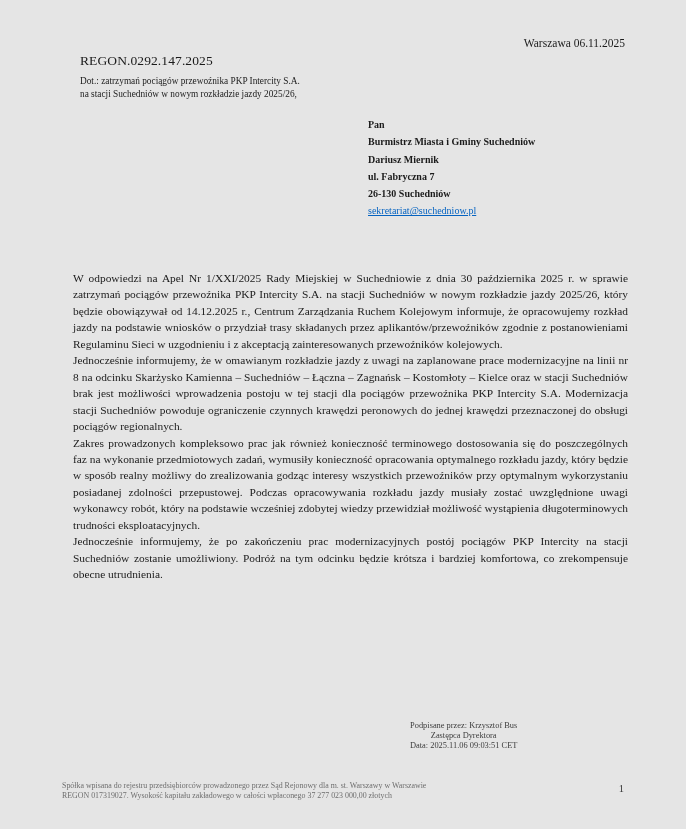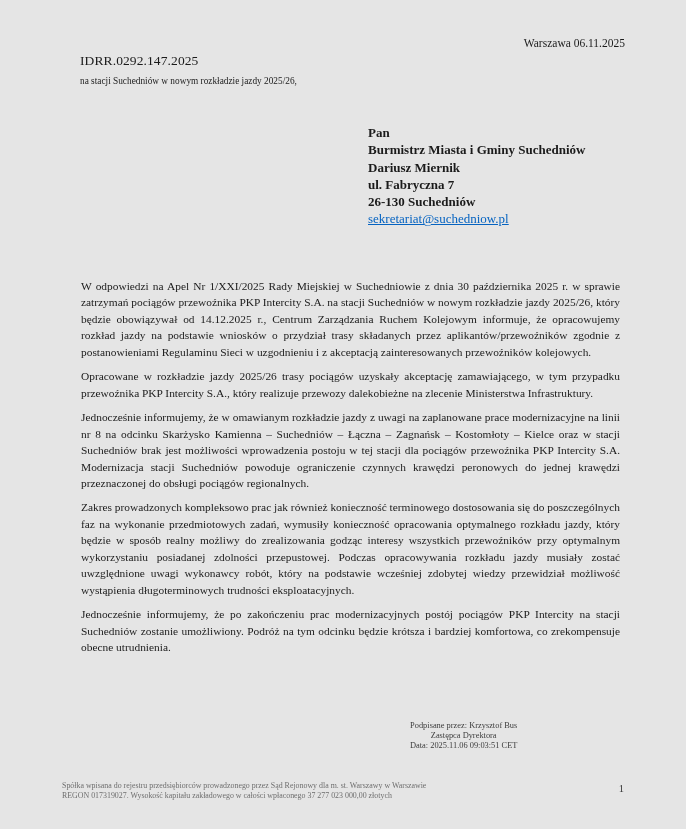--- a/index.html
+++ b/index.html
@@ -28,42 +28,42 @@
   .subject {
     position: absolute;
     left: 80px;
     top: 75px;
     font-size: 9.3px;
     line-height: 13px;
   }
   .recipient {
     position: absolute;
     left: 368px;
-    top: 124px;
-    font-size: 13px;
+    top: 116px;
+    font-size: 10px;
     font-weight: bold;
     line-height: 17.3px;
   }
   .recipient .email {
     display: inline-block;
     font-weight: normal;
     color: #0563c1;
     text-decoration: underline;
     cursor: pointer;
   }
   .letter-body {
     position: absolute;
     left: 73px;
     top: 270px;
     width: 555px;
     font-size: 11.4px;
     line-height: 16.45px;
     text-align: justify;
   }
-  .letter-body p { margin: 8px; }
+  .letter-body p { margin: 0; }
   .signature {
     position: absolute;
     left: 410px;
     top: 721px;
     font-size: 8.4px;
     line-height: 9.8px;
     color: #3d3d3d;
     text-align: center;
   }
   .footer-legal {
@@ -83,38 +83,38 @@
     color: #3a3a3a;
   }
 </style>
 </head>
 <body>
 
 <div class="page">
 
   <div class="place-date">Warszawa 06.11.2025</div>
 
-  <div class="ref-number">IDRR.0292.147.2025</div>
+  <div class="ref-number">REGON.0292.147.2025</div>
 
   <div class="subject">
+    <div>Dot.: zatrzymań pociągów przewoźnika PKP Intercity S.A.</div>
     <div>na stacji Suchedniów w nowym rozkładzie jazdy 2025/26,</div>
   </div>
 
   <div class="recipient">
     <div>Pan</div>
     <div>Burmistrz Miasta i Gminy Suchedniów</div>
     <div>Dariusz Miernik</div>
     <div>ul. Fabryczna 7</div>
     <div>26-130 Suchedniów</div>
     <a class="email">sekretariat@suchedniow.pl</a>
   </div>
 
   <div class="letter-body">
     <p>W odpowiedzi na Apel Nr 1/XXI/2025 Rady Miejskiej w Suchedniowie z dnia 30 października 2025 r. w sprawie zatrzymań pociągów przewoźnika PKP Intercity S.A. na stacji Suchedniów w nowym rozkładzie jazdy 2025/26, który będzie obowiązywał od 14.12.2025 r., Centrum Zarządzania Ruchem Kolejowym informuje, że opracowujemy rozkład jazdy na podstawie wniosków o przydział trasy składanych przez aplikantów/przewoźników zgodnie z postanowieniami Regulaminu Sieci w uzgodnieniu i z akceptacją zainteresowanych przewoźników kolejowych.</p>
-    <p>Opracowane w rozkładzie jazdy 2025/26 trasy pociągów uzyskały akceptację zamawiającego, w tym przypadku przewoźnika PKP Intercity S.A., który realizuje przewozy dalekobieżne na zlecenie Ministerstwa Infrastruktury.</p>
     <p>Jednocześnie informujemy, że w omawianym rozkładzie jazdy z uwagi na zaplanowane prace modernizacyjne na linii nr 8 na odcinku Skarżysko Kamienna – Suchedniów – Łączna – Zagnańsk – Kostomłoty – Kielce oraz w stacji Suchedniów brak jest możliwości wprowadzenia postoju w tej stacji dla pociągów przewoźnika PKP Intercity S.A. Modernizacja stacji Suchedniów powoduje ograniczenie czynnych krawędzi peronowych do jednej krawędzi przeznaczonej do obsługi pociągów regionalnych.</p>
     <p>Zakres prowadzonych kompleksowo prac jak również konieczność terminowego dostosowania się do poszczególnych faz na wykonanie przedmiotowych zadań, wymusiły konieczność opracowania optymalnego rozkładu jazdy, który będzie w sposób realny możliwy do zrealizowania godząc interesy wszystkich przewoźników przy optymalnym wykorzystaniu posiadanej zdolności przepustowej. Podczas opracowywania rozkładu jazdy musiały zostać uwzględnione uwagi wykonawcy robót, który na podstawie wcześniej zdobytej wiedzy przewidział możliwość wystąpienia długoterminowych trudności eksploatacyjnych.</p>
     <p>Jednocześnie informujemy, że po zakończeniu prac modernizacyjnych postój pociągów PKP Intercity na stacji Suchedniów zostanie umożliwiony. Podróż na tym odcinku będzie krótsza i bardziej komfortowa, co zrekompensuje obecne utrudnienia.</p>
   </div>
 
   <div class="signature">
     <div>Podpisane przez: Krzysztof Bus</div>
     <div>Zastępca Dyrektora</div>
     <div>Data: 2025.11.06 09:03:51 CET</div>
   </div>

